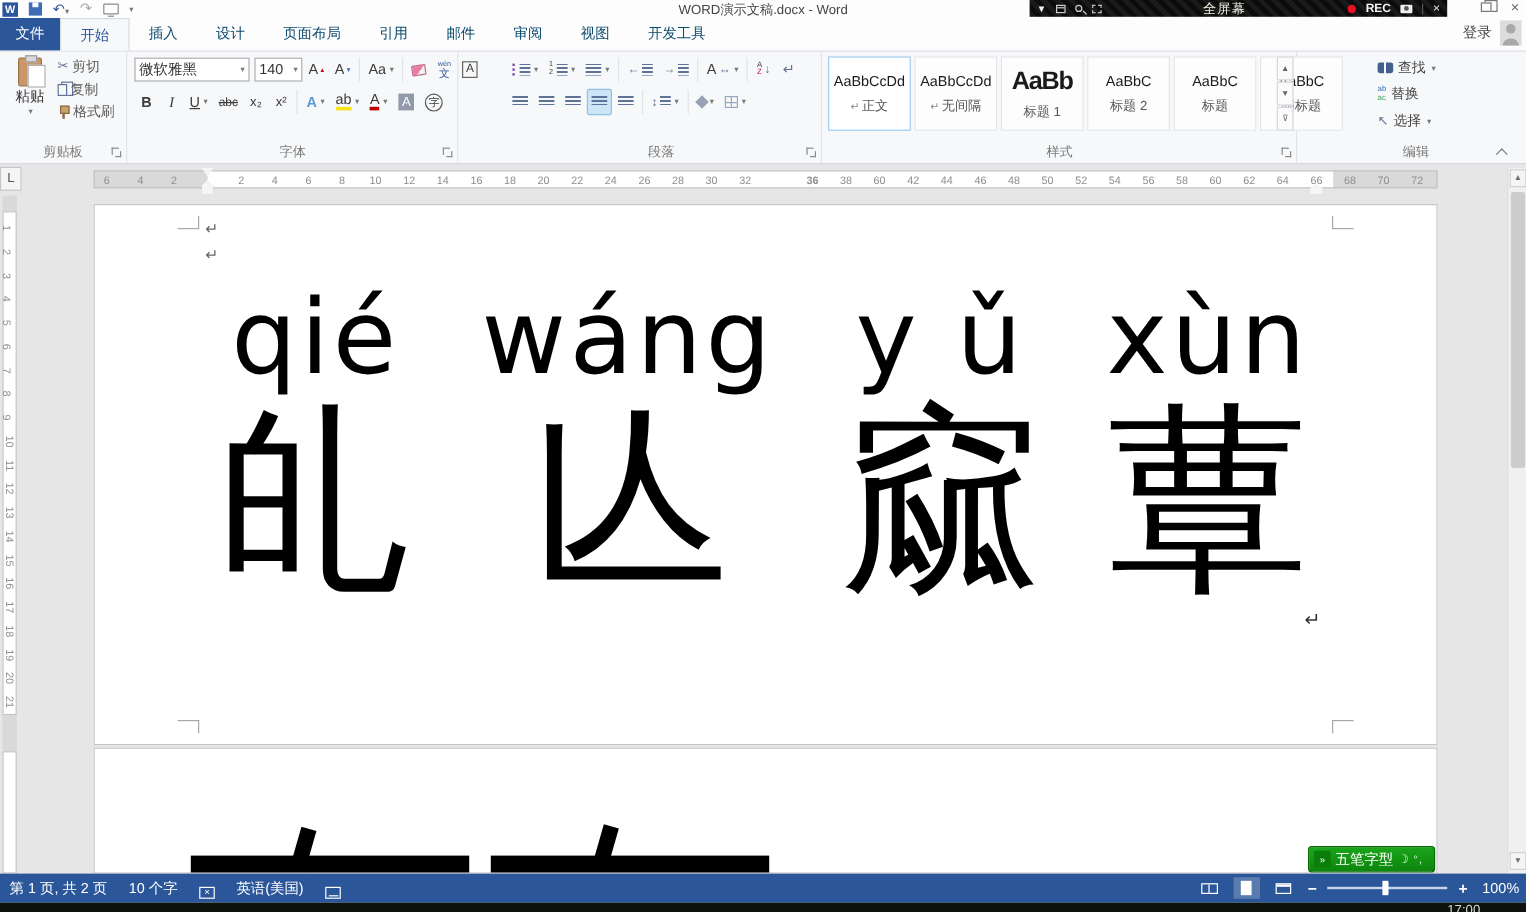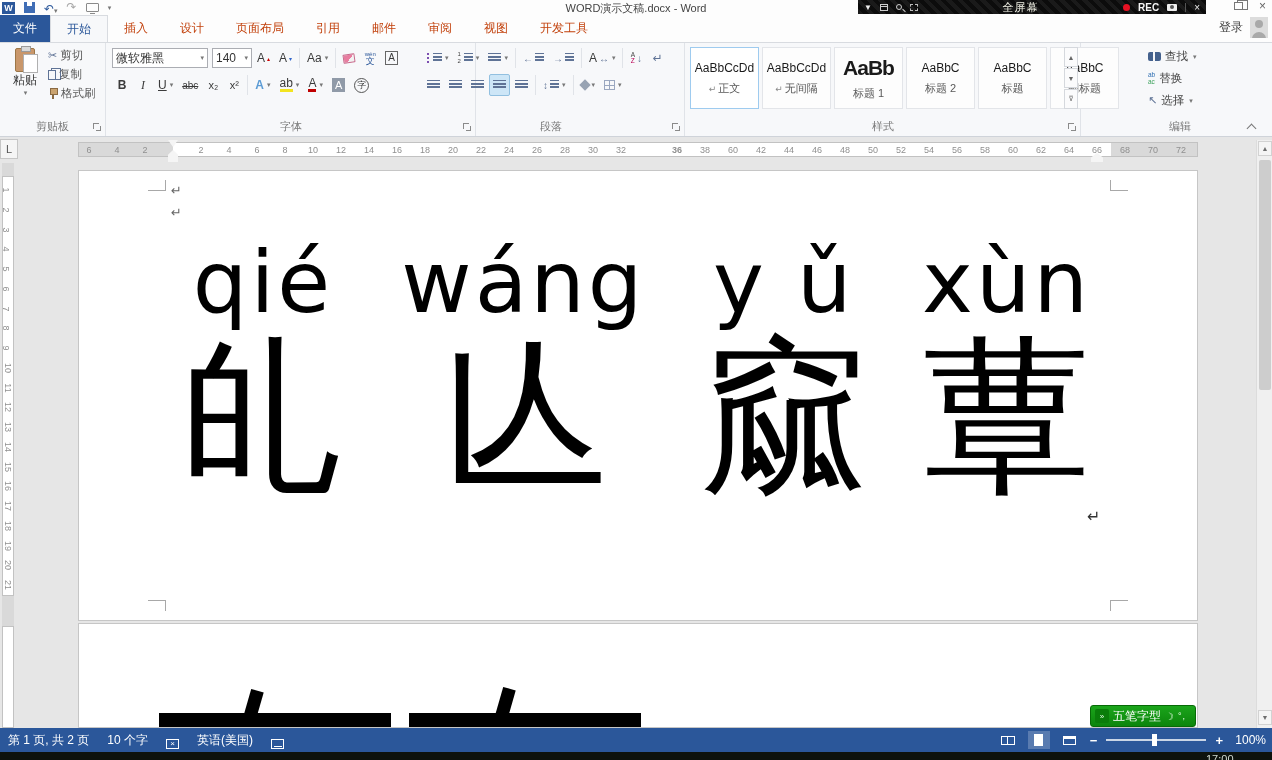--- a/index.html
+++ b/index.html
@@ -35,21 +35,21 @@
   .rb-x{font-size:10px;color:#eee}
   #winctl{position:absolute;right:6px;top:1px;display:flex;gap:16px;align-items:center;z-index:35}
   .restoreic{width:9px;height:8px;border:1px solid #777;position:relative;background:#fdfdfd}
   .restoreic:before{content:'';position:absolute;left:2px;top:-3px;width:9px;height:8px;border:1px solid #777;z-index:-1}
   .closeic{font-size:12px;color:#666;line-height:10px}
 
   
   #tabrow{position:absolute;left:0;top:15px;width:1272px;height:27px;background:#fdfdfd;z-index:20}
   #filetab{position:absolute;left:0;top:0;width:50px;height:27px;background:#2b579a;color:#fff;font-size:12px;display:flex;align-items:center;justify-content:center}
   #tabs{position:absolute;left:50px;top:0;height:27px;display:flex}
-  .tab{height:27px;padding:0 16px;display:flex;align-items:center;font-size:12px;color:#c2410c;background:transparent}
+  .tab{height:27px;padding:0 16px;display:flex;align-items:center;font-size:12px;color:#0c4a6e;background:transparent}
   .tab.active{background:#f7f8fa;color:#2b579a;border:1px solid #d8dbe0;border-bottom:none;position:relative;z-index:21}
   #signin{position:absolute;right:4px;top:2px;display:flex;align-items:center;gap:7px}
   #signin .lbl{font-size:12px;color:#444}
   .avatar{width:18px;height:21px;background:#dcdcdc;position:relative;overflow:hidden}
   .avatar:before{content:'';position:absolute;left:5px;top:3px;width:8px;height:8px;border-radius:50%;background:#a9a9a9}
   .avatar:after{content:'';position:absolute;left:2px;bottom:-3px;width:14px;height:9px;border-radius:7px 7px 0 0;background:#a9a9a9}
 
   
   #ribbon{position:absolute;left:0;top:42px;width:1272px;height:95px;background:#f7f8fa;border-top:1px solid #d8dbe0;border-bottom:1px solid #cfd3d9;z-index:10}
   .rgroup{position:absolute;top:0;height:93px;border-right:1px solid #e0e3e8}
@@ -70,21 +70,21 @@
   .clipic:after{content:'';position:absolute;left:7px;top:5px;width:13px;height:17px;background:#fff;border:1px solid #b0b0b0}
   .clip-small{position:absolute;left:48px;display:flex;align-items:center;gap:3px;font-size:11.5px;color:#595959;height:17px}
   .cutic{font-size:11px;color:#5f7396;line-height:11px}
   .copyic{width:8px;height:10px;border:1px solid #5f7396;position:relative;background:#f7f8fa}
   .copyic:before{content:'';position:absolute;left:2px;top:-3px;width:8px;height:10px;border:1px solid #5f7396;z-index:-1}
   .fpic{width:10px;height:11px;position:relative}
   .fpic:before{content:'';position:absolute;left:2px;top:0;width:6px;height:5px;background:#caa36f;border:1px solid #8a6a43}
   .fpic:after{content:'';position:absolute;left:4px;top:6px;width:2px;height:5px;background:#8a6a43}
 
   
-  #g-font{left:107px;width:369px}
+  #g-font{left:107px;width:275px}
   .selbox{height:20px;background:#fff;border:1px solid #abadb3;display:flex;align-items:center;justify-content:space-between;padding:0 3px;font-size:12px;color:#333}
   .frow{position:absolute;left:5px;display:flex;align-items:center;gap:1px}
   .eraseric{width:12px;height:9px;background:linear-gradient(135deg,#e87da0 58%,#f2f2f2 58%);border:1px solid #c86a8c;border-radius:1px;transform:rotate(-8deg)}
   .phonetic{display:flex;flex-direction:column;align-items:center;line-height:1;color:#2b579a}
   .phonetic .t{font-size:6px}
   .phonetic .b{font-size:9px}
   .boxA{border:1px solid #666;font-size:10px;padding:0 2px;line-height:12px}
   .ulA{border-bottom:3px solid #c00000;line-height:11px}
   .hlab{border-bottom:3px solid #f3e41f;line-height:11px}
   .shadeA{background:#909aa8;color:#fff;padding:0 3px;line-height:14px;font-size:11px}

